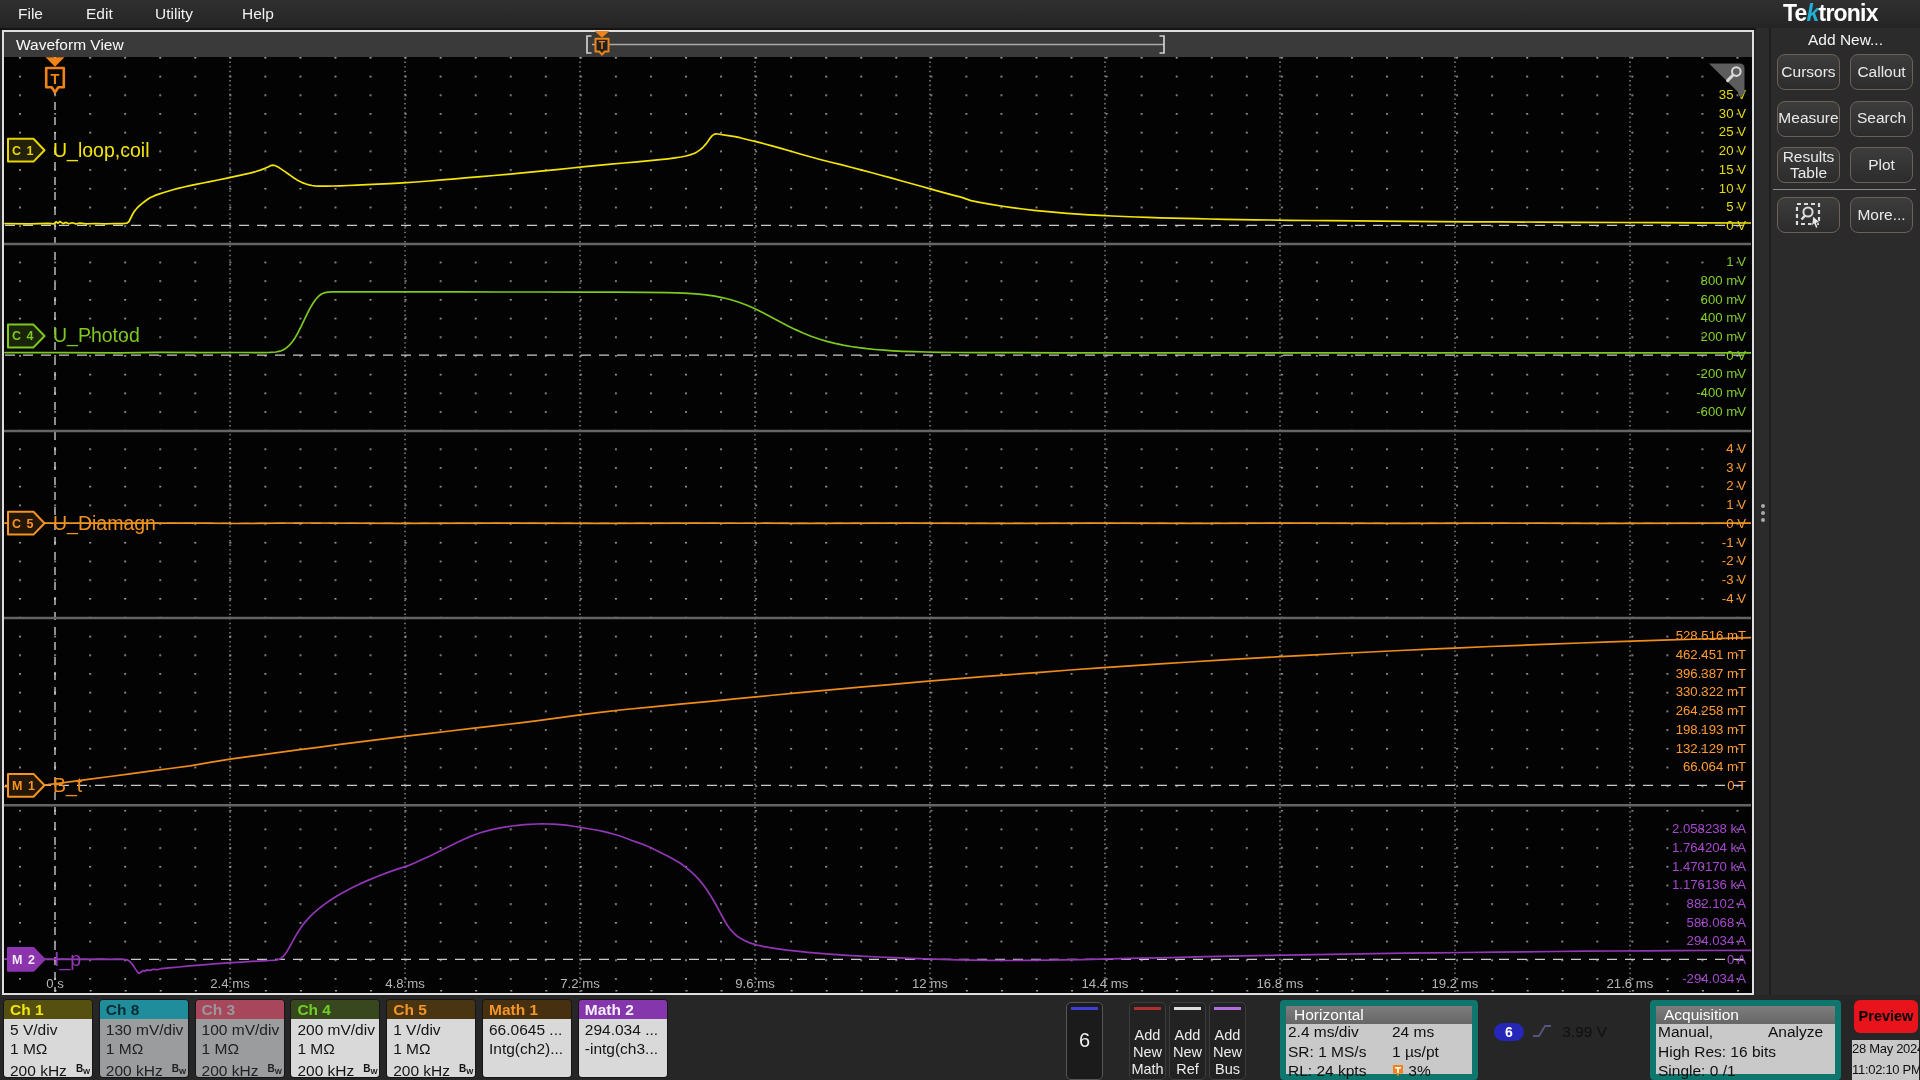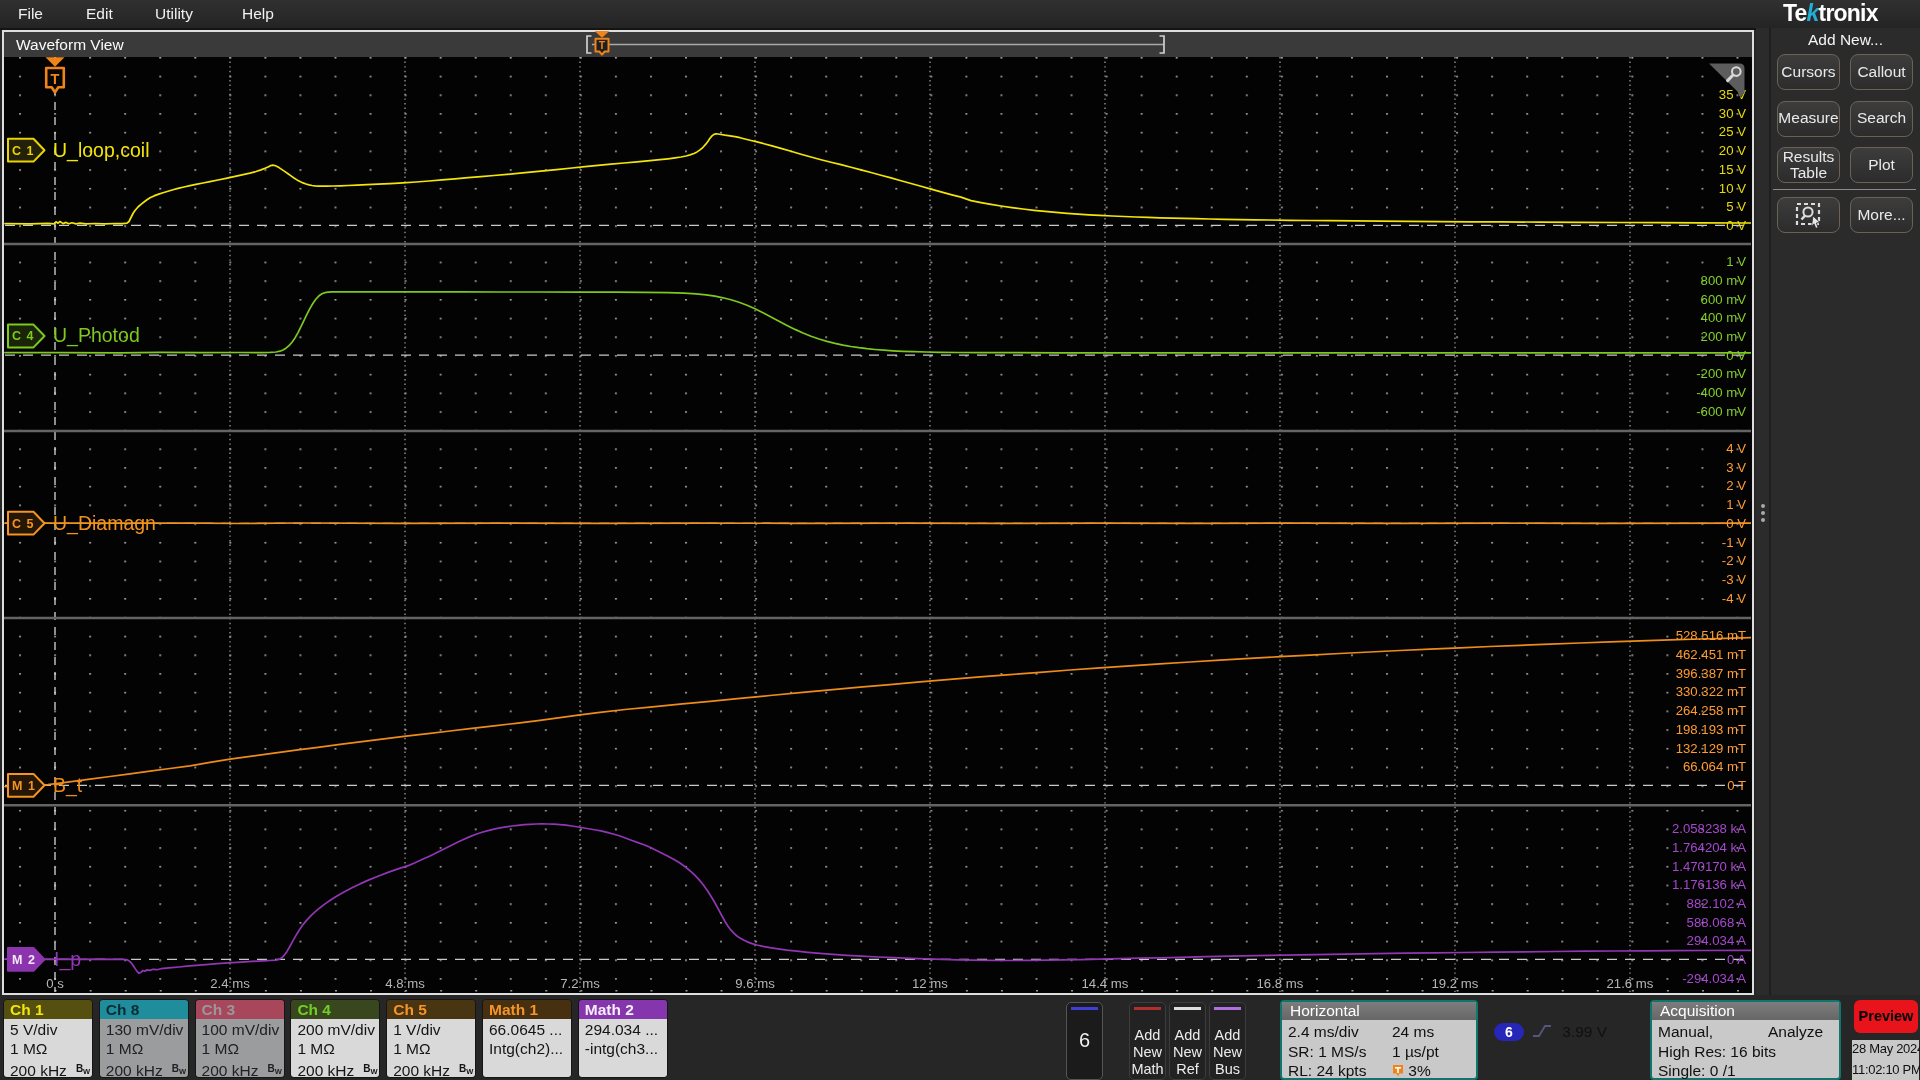--- a/index.html
+++ b/index.html
@@ -18,21 +18,21 @@
 .rbtn{position:absolute;width:63px;height:36px;background:linear-gradient(#3d3d3d,#2c2c2c);border:1px solid #6b6257;border-radius:8px;color:#e9e9e9;font-size:15.5px;display:flex;align-items:center;justify-content:center;text-align:center;line-height:16.5px}
 #rsep{left:1773px;top:189px;width:143px;height:1px;background:#8a8a8a}
 #bottombar{left:0;top:995px;width:1920px;height:85px;background:#262626}
 .chbadge{position:absolute;top:999px;width:90px;height:79px;border-radius:4px;overflow:hidden;border:1px solid #151515}
 .chhead{height:19px;font-size:15.5px;font-weight:bold;line-height:19px;padding-left:6px}
 .chbody{height:60px;font-size:15.5px;line-height:19.4px;padding-left:6px;padding-top:1px;color:#141414}
 .bw{font-size:10px;font-weight:bold;vertical-align:4px;margin-left:9px}
 .bw sub{font-size:7.5px;vertical-align:-2px}
 .addbtn{position:absolute;top:1002px;width:37px;height:78px;background:#222;border:1px solid #3c3c3c;border-radius:5px;color:#ececec;font-size:14.5px;line-height:17px;text-align:center;padding-top:24px}
 .addbtn .bar{position:absolute;left:4px;right:4px;top:4px;height:3px}
-.ipanel{position:absolute;top:1000px;height:80px;background:#c9c9c9;border-radius:4px;border:2px solid #0f766e;overflow:hidden}
+.ipanel{position:absolute;top:1000px;height:80px;background:#c9c9c9;border-radius:4px;border:6px solid #0f766e;overflow:hidden}
 .ihead{height:17.5px;background:linear-gradient(#7d7d7d,#666);color:#fff;font-size:15.5px;line-height:17px;padding-left:8px}
 .irow{position:absolute;color:#101010;font-size:15.5px;line-height:19.5px;white-space:nowrap}
 #preview{left:1854px;top:1000px;width:64px;height:33px;background:#e9131c;border-radius:6px;color:#000000;font-weight:bold;font-size:14.5px;text-align:center;line-height:33px}
 #dbox1,#dbox2{left:1852px;width:67px;height:34px;background:#c9c9c9;color:#101010;font-size:13px;text-align:center;line-height:18.5px;letter-spacing:-0.3px;white-space:nowrap}
 #dbox1{top:1040px} #dbox2{top:1060.5px}
 #six{left:1066px;top:1002px;width:37px;height:78px;background:#1b1b1b;border:1.5px solid #555;border-radius:5px;color:#f0f0f0;font-size:20px;text-align:center;line-height:74px}
 #six .bar{position:absolute;left:4px;right:4px;top:4px;height:3px;background:#3f3fd8}
 #splitdots{left:1759px;top:503px;width:8px;height:24px}
 .sdot{position:absolute;left:2px;width:4px;height:4px;border-radius:2px;background:#a9a9a9}
 </style></head>

